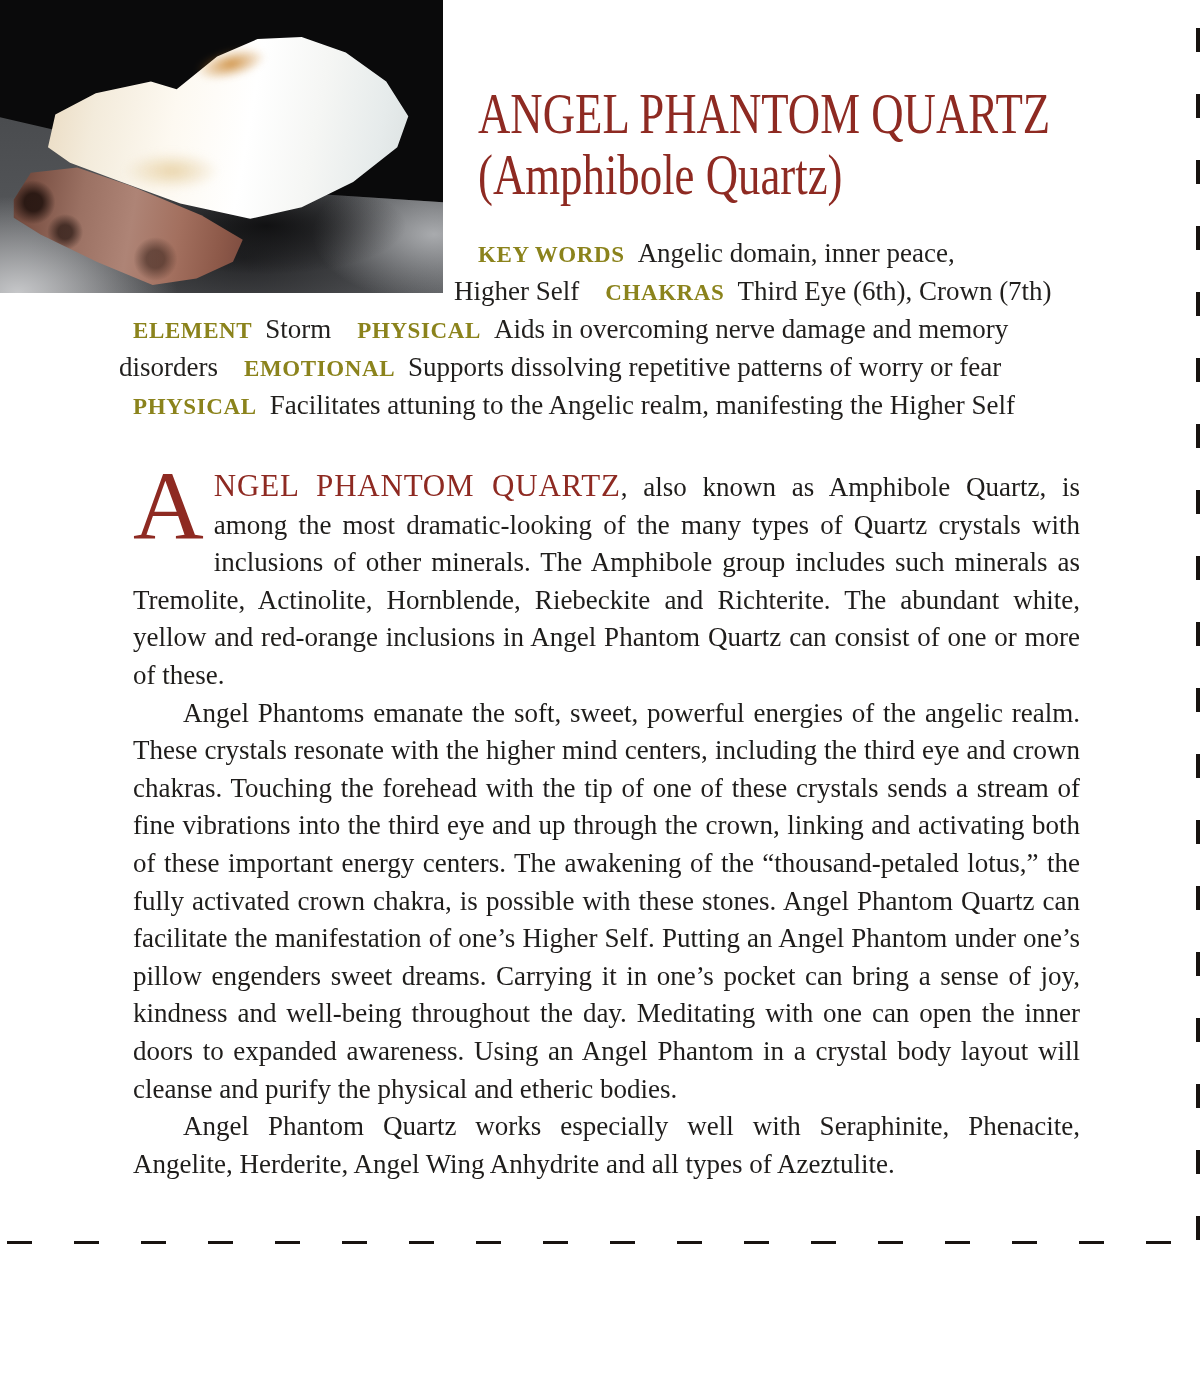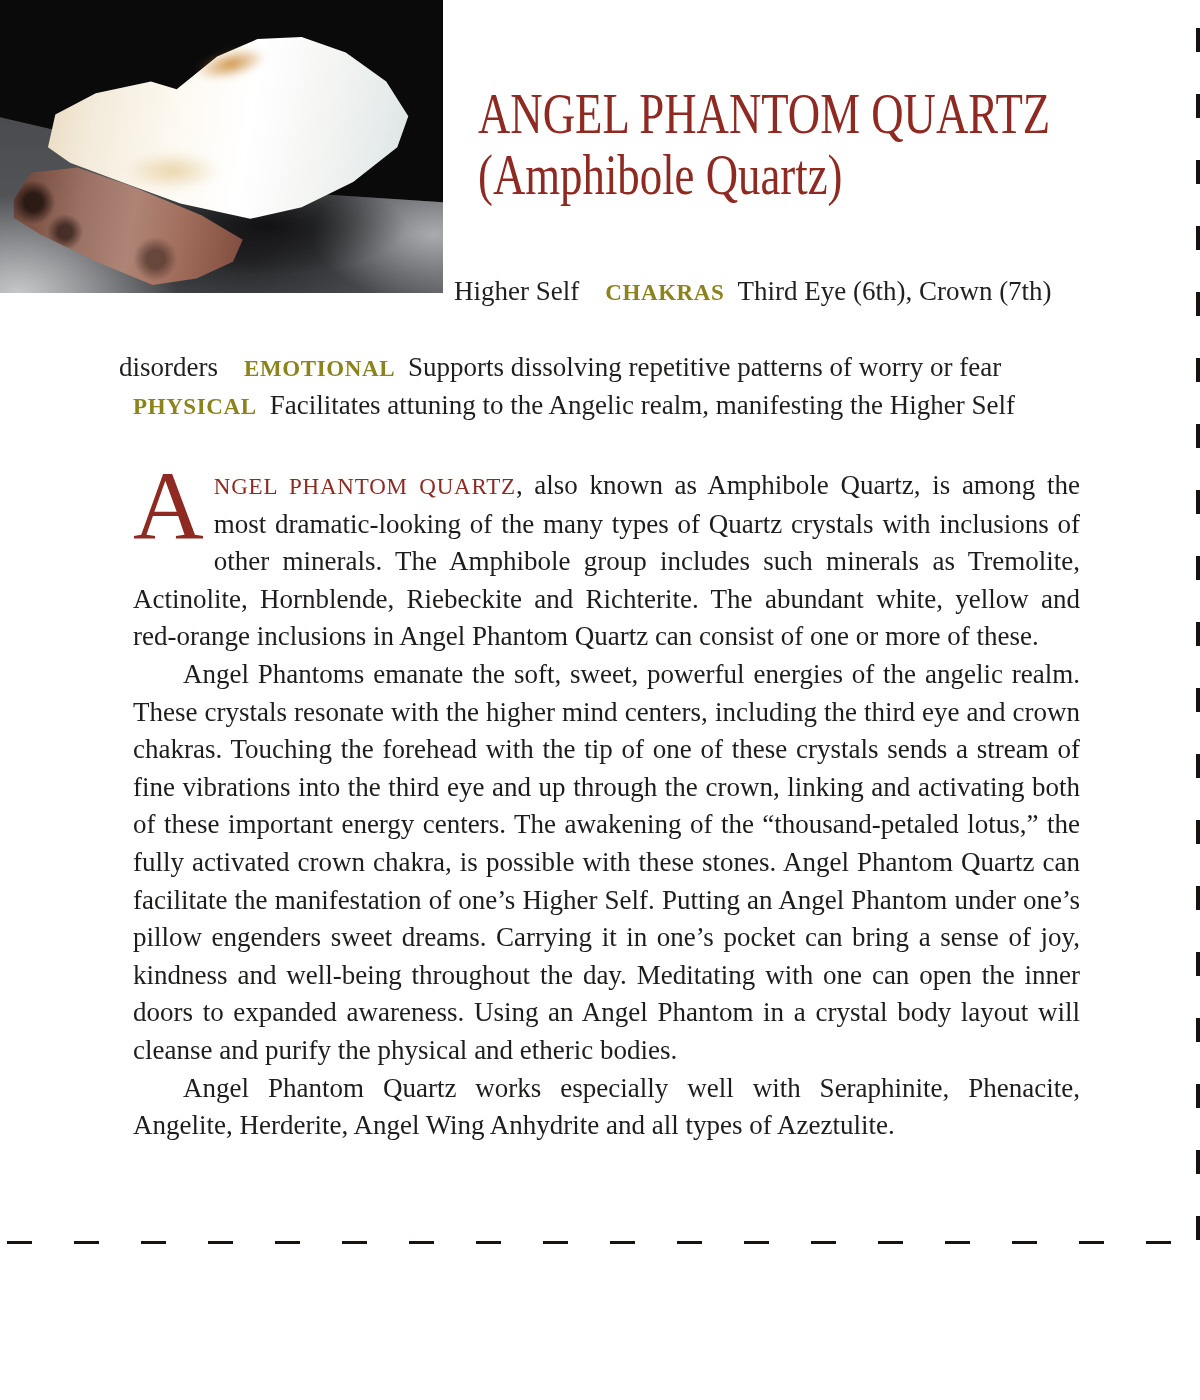--- a/index.html
+++ b/index.html
@@ -45,21 +45,21 @@
   .a1{left:478px;top:238px;} .a2{left:454px;top:276px;}
   .a3{left:133px;top:314px;} .a4{left:119px;top:352px;} .a5{left:133px;top:390px;}
   .lbl{font-size:23px;font-weight:bold;color:#8b831c;letter-spacing:0.6px;margin-right:13px;}
   .gap{margin-left:26px;}
   
   .body{position:absolute;left:133px;top:467px;width:947px;font-size:27px;line-height:37.6px;
     text-align:justify;color:#1f1d1b;}
   .body p{margin:0;}
   .body p.ind{text-indent:50px;}
   .dropcap{float:left;font-size:98px;line-height:68px;height:74px;margin:4px 10px 0 0;color:#8e2a22;}
-  .sc{font-size:23px;letter-spacing:0.8px;color:#8e2a22;}
+  .sc{font-size:31px;letter-spacing:0.8px;color:#8e2a22;}
   
   .pagenum{position:absolute;left:133px;top:1288px;width:947px;text-align:center;
     font-size:27px;font-weight:bold;color:#6d5d41;letter-spacing:2px;}
   
   .edge-right{position:absolute;right:0;top:28px;width:4px;height:1372px;
     background:repeating-linear-gradient(to bottom,#181310 0 24px,transparent 24px 66px);}
   .edge-bottom{position:absolute;left:7px;right:0;bottom:4px;height:3px;
     background:repeating-linear-gradient(to right,#181310 0 25px,transparent 25px 67px);}
 </style>
 </head>
@@ -74,23 +74,25 @@
     <div class="streak-orange"></div>
     <div class="streak-yellow"></div>
     <div class="crystal-brown"></div>
   </div>
 
   <h1 class="title">
       <span>ANGEL PHANTOM QUARTZ</span>
       <span>(Amphibole Quartz)</span>
     </h1>
 
+  <div class="attr a1"><span class="lbl">KEY WORDS</span><span>Angelic domain, inner peace,</span></div>
 
   <div class="attr a2"><span>Higher Self</span><span class="lbl gap">CHAKRAS</span><span>Third Eye (6th), Crown (7th)</span></div>
 
+  <div class="attr a3"><span class="lbl">ELEMENT</span><span>Storm</span><span class="lbl gap">PHYSICAL</span><span>Aids in overcoming nerve damage and memory</span></div>
 
   <div class="attr a4"><span>disorders</span><span class="lbl gap">EMOTIONAL</span><span>Supports dissolving repetitive patterns of worry or fear</span></div>
 
   <div class="attr a5"><span class="lbl">PHYSICAL</span><span>Facilitates attuning to the Angelic realm, manifesting the Higher Self</span></div>
 
   <div class="body">
     <p><span class="dropcap">A</span><span class="sc">NGEL PHANTOM QUARTZ</span><span>, also known as Amphibole Quartz, is among the most dramatic-looking of the many types of Quartz crystals with inclusions of other minerals. The Amphibole group includes such minerals as Tremolite, Actinolite, Hornblende, Riebeckite and Richterite. The abundant white, yellow and red-orange inclusions in Angel Phantom Quartz can consist of one or more of these.</span></p>
     <p class="ind">Angel Phantoms emanate the soft, sweet, powerful energies of the angelic realm. These crystals resonate with the higher mind centers, including the third eye and crown chakras. Touching the forehead with the tip of one of these crystals sends a stream of fine vibrations into the third eye and up through the crown, linking and activating both of these important energy centers. The awakening of the “thousand-petaled lotus,” the fully activated crown chakra, is possible with these stones. Angel Phantom Quartz can facilitate the manifestation of one’s Higher Self. Putting an Angel Phantom under one’s pillow engenders sweet dreams. Carrying it in one’s pocket can bring a sense of joy, kindness and well-being throughout the day. Meditating with one can open the inner doors to expanded awareness. Using an Angel Phantom in a crystal body layout will cleanse and purify the physical and etheric bodies.</p>
     <p class="ind">Angel Phantom Quartz works especially well with Seraphinite, Phenacite, Angelite, Herderite, Angel Wing Anhydrite and all types of Azeztulite.</p>
   </div>

